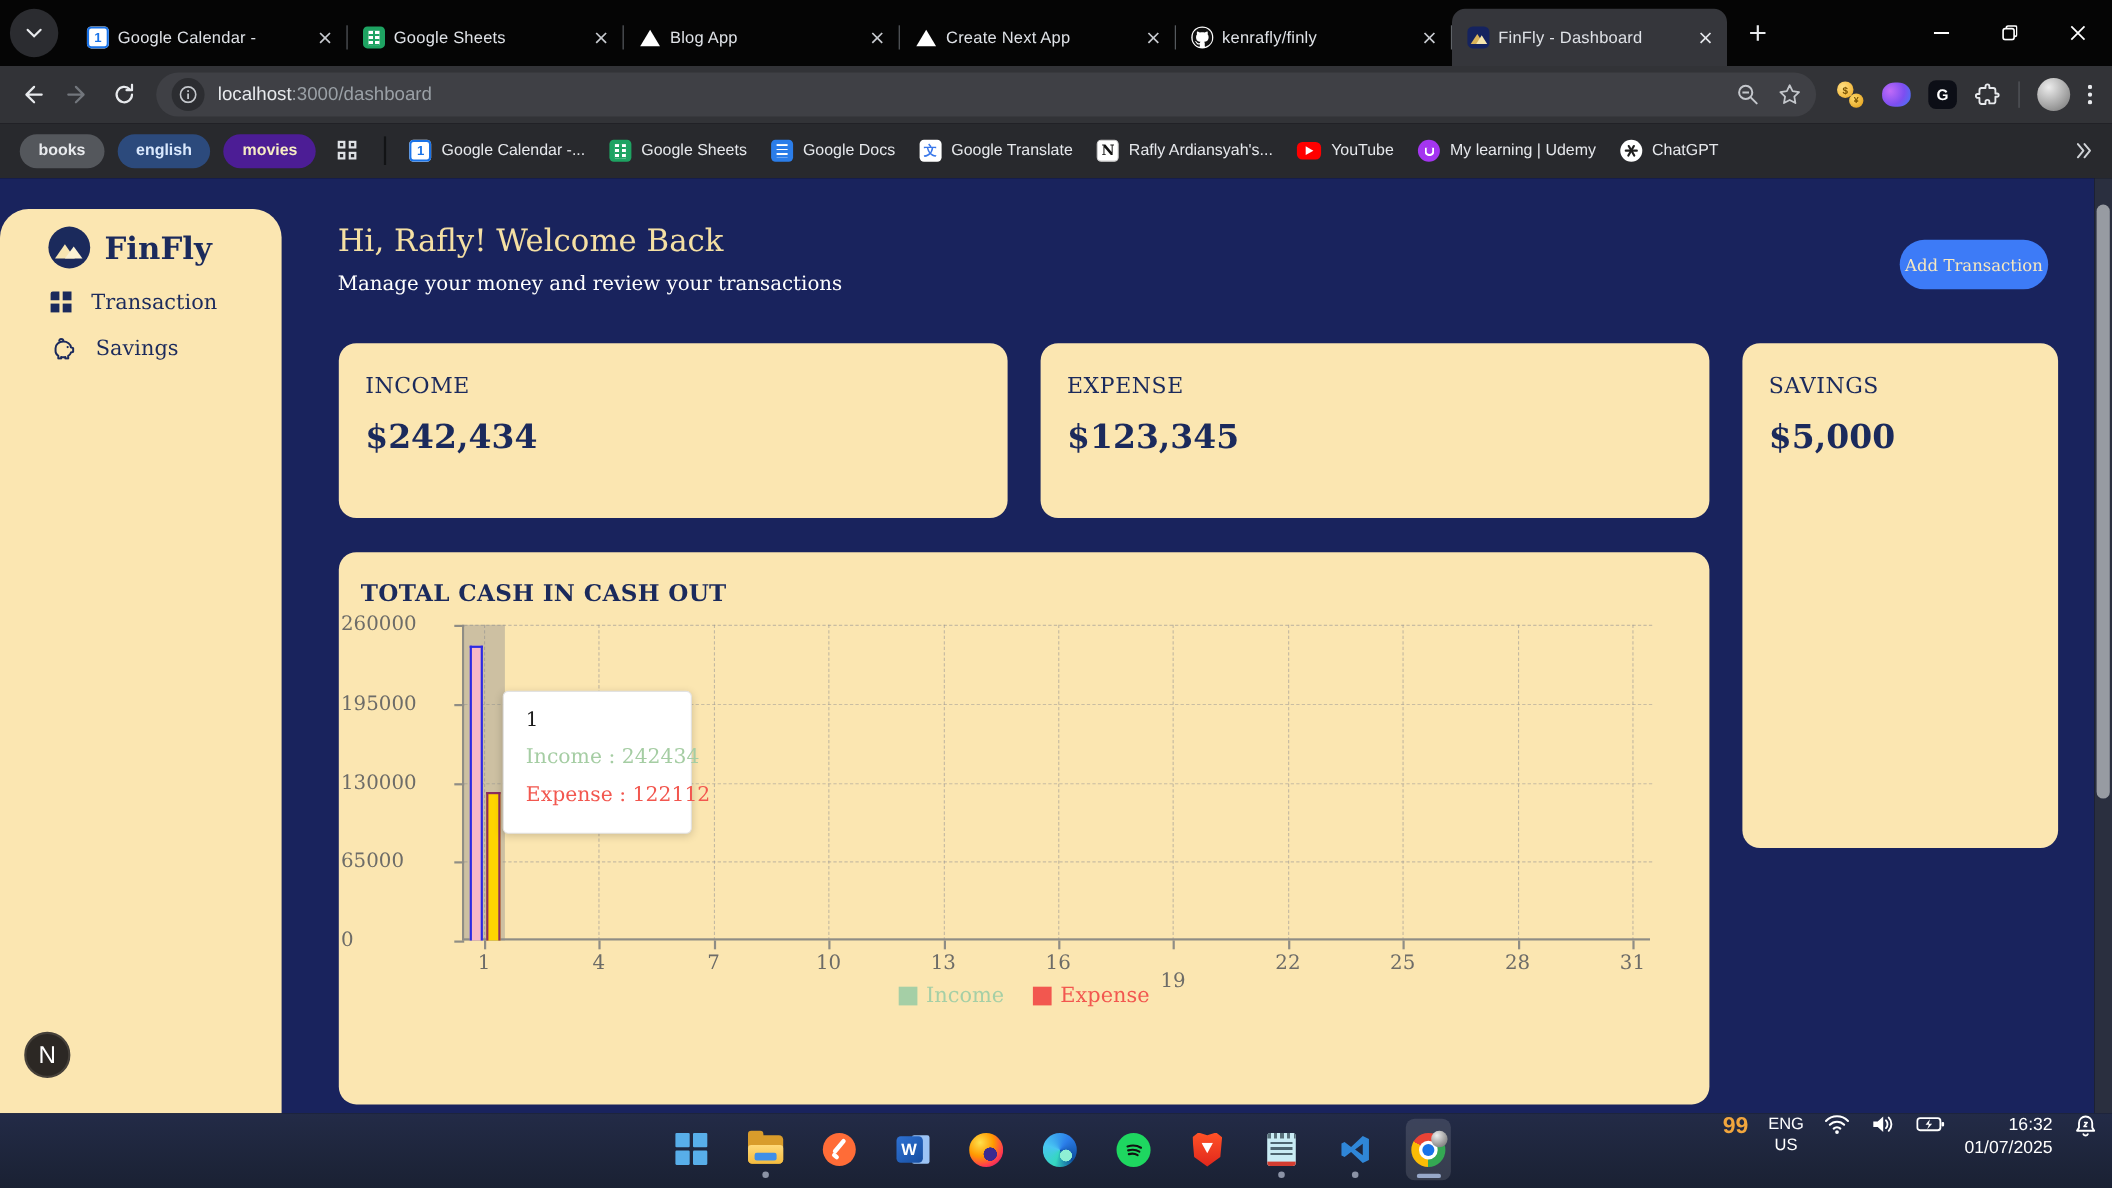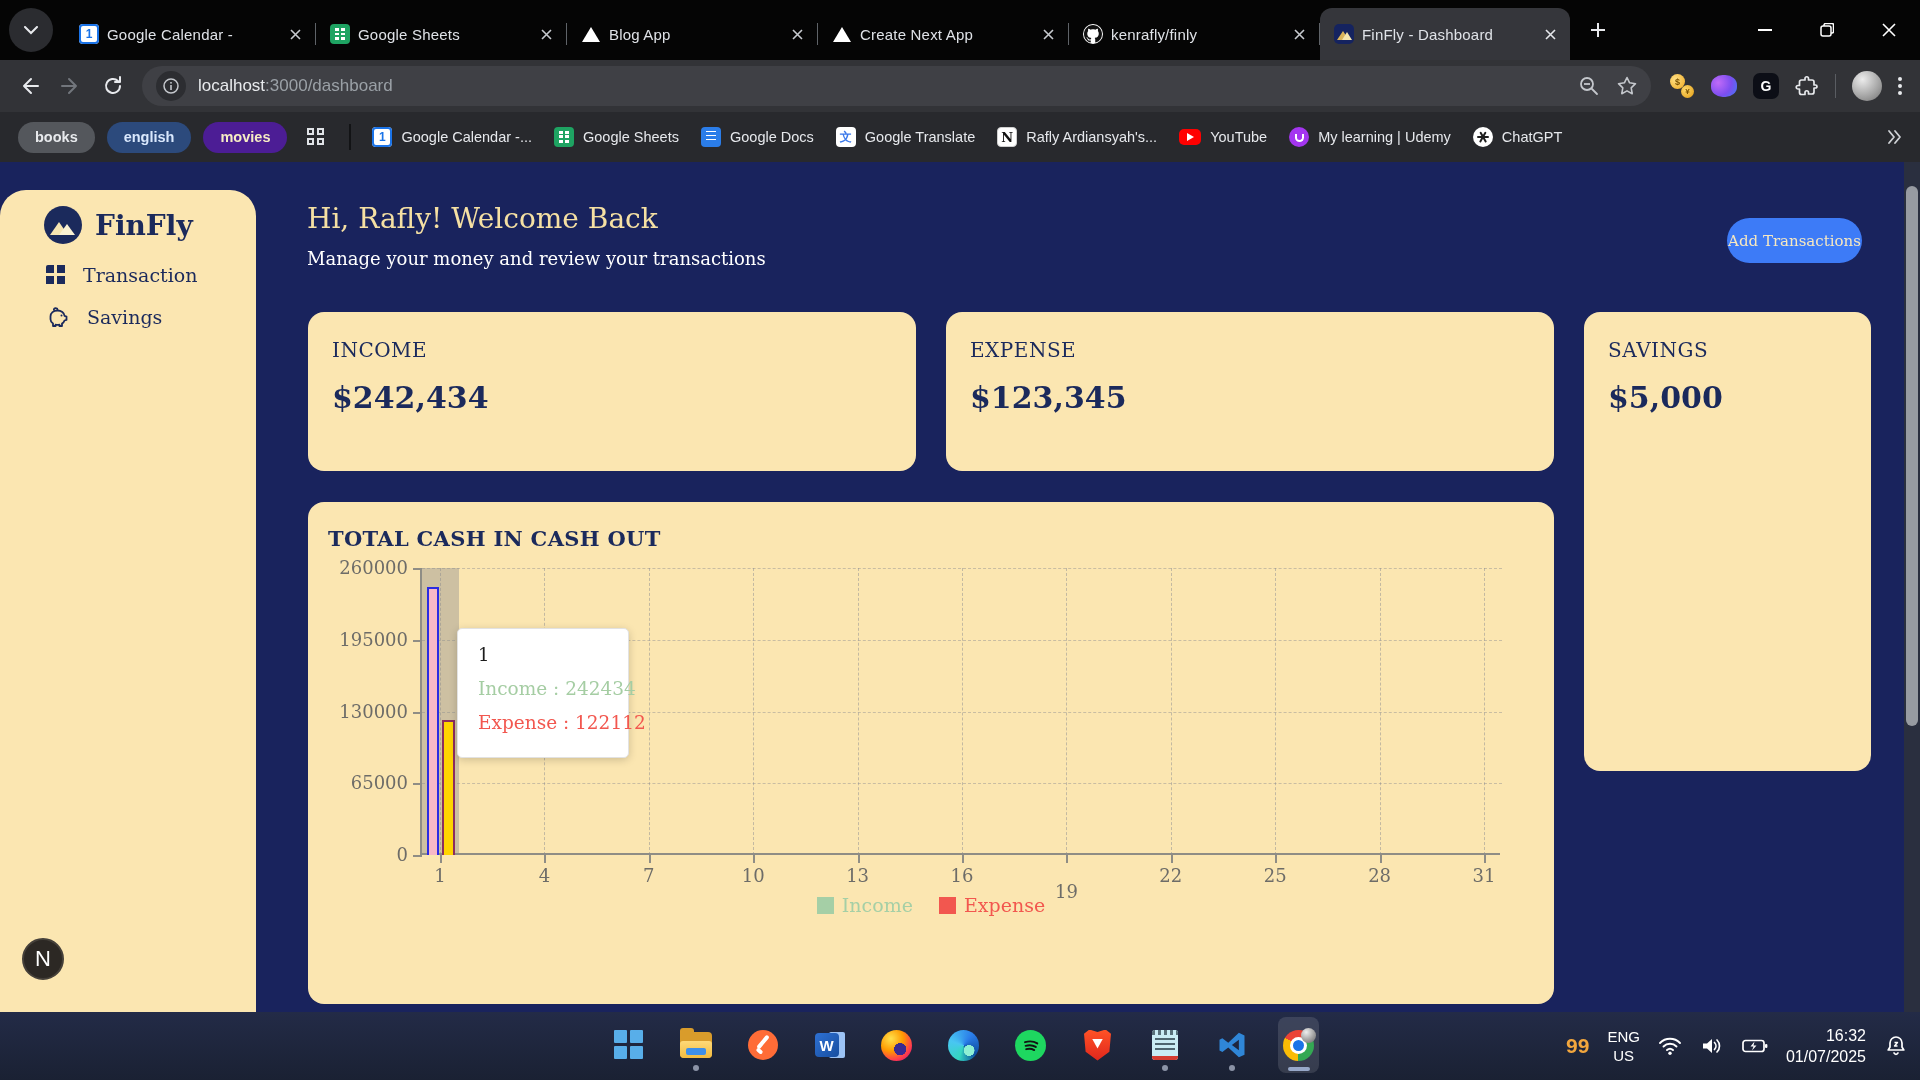--- a/index.html
+++ b/index.html
@@ -92,21 +92,21 @@
 .card-expense{left:946px;top:150px;width:608px;height:159px}
 .card-savings{left:1584px;top:150px;width:287px;height:459px}
 .card .lbl{font-size:20px;letter-spacing:.5px}
 .card .val{font-size:30px;font-weight:bold;margin-top:18px}
 
 .chart-card{position:absolute;left:308px;top:340px;width:1246px;height:502px;background:#fbe6b1;border-radius:16px;color:#1b2a5c}
 .chart-title{position:absolute;left:20px;top:24px;font-size:21px;font-weight:bold;letter-spacing:.3px}
 .plot{position:absolute;left:112px;top:66px;width:1080px;height:287px;border-left:2px solid #8f8d85;border-bottom:2px solid #8f8d85}
 .vgrid{position:absolute;top:0;height:287px;width:0;border-left:1px dashed rgba(140,140,145,.5)}
 .hgrid{position:absolute;left:0;width:1080px;height:0;border-top:1px dashed rgba(140,140,145,.45)}
-.ylab{position:absolute;left:-112px;width:98px;text-align:right;font-size:18px;color:#6d6c68}
+.ylab{position:absolute;left:-112px;width:98px;font-size:18px;color:#6d6c68}
 .ytick{position:absolute;left:-9px;width:9px;height:0;border-top:2px solid #8f8d85}
 .xlab{position:absolute;top:297px;width:40px;text-align:center;font-size:18px;color:#6d6c68}
 .xtick{position:absolute;top:287px;height:8px;width:0;border-left:2px solid #8f8d85}
 .hl{position:absolute;top:0;width:37px;height:287px;background:rgba(140,140,140,.42)}
 .bar{position:absolute}
 .tooltip{position:absolute;left:35px;top:60px;width:172px;height:130px;background:#fff;border:1px solid #e2e2e2;border-radius:5px;box-shadow:0 2px 8px rgba(0,0,0,.18);padding:15px 20px;z-index:5}
 .tooltip .tt-lbl{font-size:18px;color:#1c1c1c}
 .tooltip .tt-line{font-size:18.5px;margin-top:13px;white-space:nowrap}
 .legend{position:absolute;left:0;top:392px;width:1246px;display:flex;justify-content:center;gap:26px;align-items:center}
 .legend .leg{display:flex;align-items:center;gap:8px;font-size:19px}
@@ -144,21 +144,21 @@
 .ic-brave i{position:absolute;left:8px;top:9px;width:11px;height:10px;background:#fff;clip-path:polygon(50% 100%,0 0,100% 0)}
 .ic-note{width:26px;height:30px;background:#c9ecf4;border-radius:3px;position:relative;overflow:hidden}
 .ic-note .sp{position:absolute;left:0;top:0;width:26px;height:5px;background:repeating-linear-gradient(90deg,#58707a 0 3px,#c9ecf4 3px 6px)}
 .ic-note .ln{position:absolute;left:3px;top:8px;width:20px;height:14px;background:repeating-linear-gradient(180deg,#4e6670 0 2px,transparent 2px 5px)}
 .ic-note .rd{position:absolute;left:0;bottom:0;width:26px;height:4px;background:#d43d31}
 .ic-vscode{width:30px;height:30px}
 .ic-chrome{width:31px;height:31px;border-radius:50%;background:conic-gradient(from 60deg,#34a853 0 120deg,#fbbc05 120deg 240deg,#ea4335 240deg 360deg);position:relative}
 .ic-chrome:before{content:"";position:absolute;left:7px;top:7px;width:17px;height:17px;border-radius:50%;background:#fff}
 .ic-chrome:after{content:"";position:absolute;left:10px;top:10px;width:11px;height:11px;border-radius:50%;background:#1a73e8}
 .mini-avatar{position:absolute;right:-2px;top:-2px;width:15px;height:15px;border-radius:50%;background:radial-gradient(circle at 35% 28%,#eee,#999 60%,#666)}
-.tray{position:absolute;right:12px;top:0;height:68px;display:flex;align-items:center;gap:18px;color:#fff}
+.tray{position:absolute;right:12px;top:0;height:68px;display:flex;align-items:flex-start;gap:18px;color:#fff}
 .tray-badge{color:#f2a63d;font:bold 21px "Liberation Sans"}
 .tray-lang{text-align:center;font-size:15px;line-height:19px}
 .tray-clock{text-align:right;font-size:16px;line-height:21px}
 </style>
 </head>
 <body>
 
 <div id="screen">
 
   <div class="tabstrip">
@@ -419,21 +419,21 @@
             <path d="M4.5 9.5C4.5 6 7.5 3.5 11.5 3.5c3.7 0 6.8 2.2 7 5.3l2 .7v3.4l-2 .6c-.4 1.3-1.3 2.4-2.5 3.1V19h-2.6v-1.4a9 9 0 01-3.8 0V19H7v-2.5c-1.5-1-2.5-2.5-2.5-4.2z" fill="none" stroke="#1b2a5c" stroke-width="1.8" stroke-linejoin="round"></path>
             <circle cx="15.5" cy="8.5" r="1" fill="#1b2a5c"></circle>
             <path d="M8 3.5C7.5 2 8.5 1 10 1.2c1 .1 1.6.8 1.6 1.8" fill="none" stroke="#1b2a5c" stroke-width="1.8"></path>
           </svg>
         <span>Savings</span>
       </div>
     </div>
 
     <div class="hdr-title">Hi, Rafly! Welcome Back</div>
     <div class="hdr-sub">Manage your money and review your transactions</div>
-    <button class="add-btn">Add Transactions</button>
+    <button class="add-btn">Add Transaction</button>
 
     <div class="card card-income">
       <div class="lbl">INCOME</div>
       <div class="val">$242,434</div>
     </div>
     <div class="card card-expense">
       <div class="lbl">EXPENSE</div>
       <div class="val">$123,345</div>
     </div>
     <div class="card card-savings">

